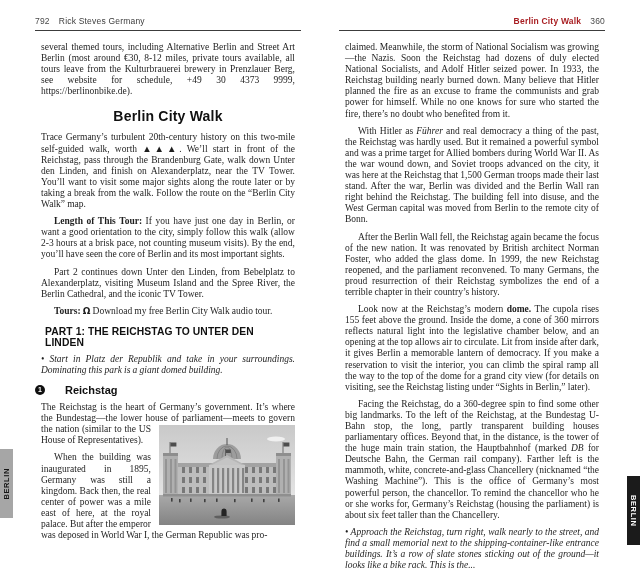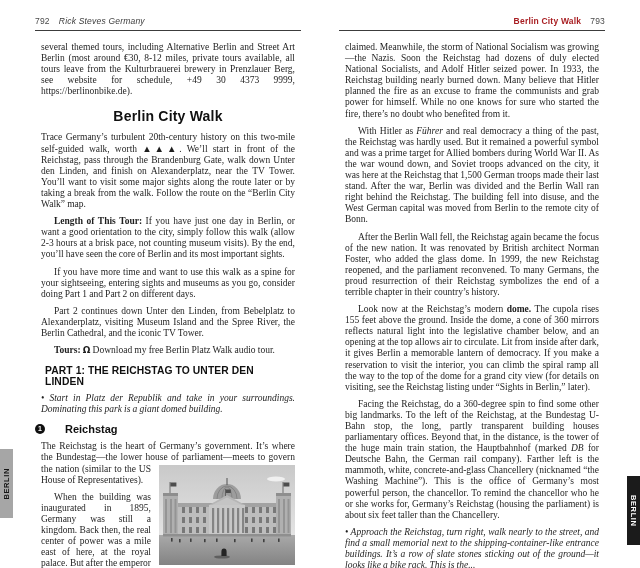--- a/index.html
+++ b/index.html
@@ -14,21 +14,21 @@
   .page-right { left:339px; }
 
   .running-head {
     font-family:"Liberation Sans","DejaVu Sans",sans-serif;
     font-size:8.5px; color:#3c3c3c; letter-spacing:.2px;
     display:flex; align-items:baseline; gap:9px;
     padding-bottom:4px; border-bottom:1px solid #3c3c3c; margin-bottom:11px;
   }
   .running-head.right { justify-content:flex-end; }
   .folio { color:#4a4a4a; }
-  .head-book-title { color:#3c3c3c;font-style:italic; }
+  .head-book-title { color:#3c3c3c; }
   .head-chapter-title { font-weight:bold; color:#a81e22; }
 
   .para {
     font-size:9.5px; line-height:11.1px; text-align:justify; margin:6px;
     word-spacing:-0.2px;
   }
   .para.indent { text-indent:13px; }
   .b { font-weight:bold; }
   .i { font-style:italic; }
   .direction { font-style:italic; }
@@ -85,23 +85,22 @@
       <span class="folio">792</span>
       <span class="head-book-title">Rick Steves Germany</span>
     </div>
 
     <p class="para"><span>several themed tours, including Alternative Berlin and Street Art Berlin (most around €30, 8-12 miles, private tours available, all tours leave from the Kulturbrauerei brewery in Prenzlauer Berg, see website for schedule, +49 30 4373 9999, https://berlinonbike.de).</span></p>
 
     <h1 class="walk-title">Berlin City Walk</h1>
 
     <p class="para"><span>Trace Germany’s turbulent 20th-century history on this two-mile self-guided walk, worth ▲▲▲. We’ll start in front of the Reichstag, pass through the Brandenburg Gate, walk down Unter den Linden, and finish on Alexanderplatz, near the TV Tower. You’ll want to visit some major sights along the route later or by taking a break from the walk. Follow the route on the “Berlin City Walk” map.</span></p>
     <p class="para indent"><span class="b">Length of This Tour:</span><span> If you have just one day in Berlin, or want a good orientation to the city, simply follow this walk (allow 2-3 hours at a brisk pace, not counting museum visits). By the end, you’ll have seen the core of Berlin and its most important sights.</span></p>
-    <p class="para indent"><span>If you have more time and want to use this walk as a spine for your sightseeing, entering sights and museums as you go, consider doing Part 1 and Part 2 on different days.</span></p>
     <p class="para indent"><span>Part 2 continues down Unter den Linden, from Bebelplatz to Alexanderplatz, visiting Museum Island and the Spree River, the Berlin Cathedral, and the iconic TV Tower.</span></p>
-    <p class="para indent"><span class="b">Tours:</span><span> </span><span class="icon">Ω</span><span> Download my free Berlin Platz Walk audio tour.</span></p>
+    <p class="para indent"><span class="b">Tours:</span><span> </span><span class="icon">Ω</span><span> Download my free Berlin City Walk audio tour.</span></p>
 
     <h2 class="part-heading">PART 1: THE REICHSTAG TO UNTER DEN LINDEN</h2>
     <p class="para direction"><span class="i">• Start in Platz der Republik and take in your surroundings. Dominating this park is a giant domed building.</span></p>
 
     <h3 class="sight-heading">
       <span class="num-badge">1</span>
       <span>Reichstag</span>
     </h3>
 
     <div>
@@ -181,21 +180,21 @@
         <path d="M65,83.5 q2.6,0 2.6,3.2 l0,4.3 -5.2,0 0,-4.3 q0,-3.2 2.6,-3.2 Z" fill="#242424"></path>
       </svg>
           </span><span><span>nation (similar to the US House of Representatives).</span></span></p>
       <p class="para indent"><span>When the building was inaugurated in 1895, Germany was still a kingdom. Back then, the real center of power was a mile east of here, at the royal palace. But after the emperor was deposed in World War I, the German Republic was pro-</span></p>
     </div>
   </div>
 
   <div class="page page-right">
     <div class="running-head right">
       <span class="head-chapter-title">Berlin City Walk</span>
-      <span class="folio">793</span>
+      <span class="folio">360</span>
     </div>
 
     <p class="para"><span>claimed. Meanwhile, the storm of National Socialism was growing—the Nazis. Soon the Reichstag had dozens of duly elected National Socialists, and Adolf Hitler seized power. In 1933, the Reichstag building nearly burned down. Many believe that Hitler planned the fire as an excuse to frame the communists and grab power for himself. While no one knows for sure who started the fire, there’s no doubt who benefited from it.</span></p>
     <p class="para indent"><span>With Hitler as </span><span class="i">Führer</span><span> and real democracy a thing of the past, the Reichstag was hardly used. But it remained a powerful symbol and was a prime target for Allied bombers during World War II. As the war wound down, and Soviet troops advanced on the city, it was here at the Reichstag that 1,500 German troops made their last stand. After the war, Berlin was divided and the Berlin Wall ran right behind the Reichstag. The building fell into disuse, and the West German capital was moved from Berlin to the remote city of Bonn.</span></p>
     <p class="para indent"><span>After the Berlin Wall fell, the Reichstag again became the focus of the new nation. It was renovated by British architect Norman Foster, who added the glass dome. In 1999, the new Reichstag reopened, and the parliament reconvened. To many Germans, the proud resurrection of their Reichstag symbolizes the end of a terrible chapter in their country’s history.</span></p>
     <p class="para indent"><span>Look now at the Reichstag’s modern </span><span class="b">dome.</span><span> The cupola rises 155 feet above the ground. Inside the dome, a cone of 360 mirrors reflects natural light into the legislative chamber below, and an opening at the top allows air to circulate. Lit from inside after dark, it gives Berlin a memorable lantern of democracy. If you make a reservation to visit the interior, you can climb the spiral ramp all the way to the top of the dome for a grand city view (for details on visiting, see the Reichstag listing under “Sights in Berlin,” later).</span></p>
     <p class="para indent"><span>Facing the Reichstag, do a 360-degree spin to find some other big landmarks. To the left of the Reichstag, at the Bundestag U-Bahn stop, the long, partly transparent building houses parliamentary offices. Beyond that, in the distance, is the tower of the huge main train station, the Hauptbahnhof (marked </span><span class="i">DB</span><span> for Deutsche Bahn, the German rail company). Farther left is the mammoth, white, concrete-and-glass Chancellery (nicknamed “the Washing Machine”). This is the office of Germany’s most powerful person, the chancellor. To remind the chancellor who he or she works for, Germany’s Reichstag (housing the parliament) is about six feet taller than the Chancellery.</span></p>
     <p class="para direction"><span class="i">• Approach the Reichstag, turn right, walk nearly to the street, and find a small memorial next to the shipping-container-like entrance buildings. It’s a row of slate stones sticking out of the ground—it looks like a bike rack. This is the...</span></p>
   </div>
 

